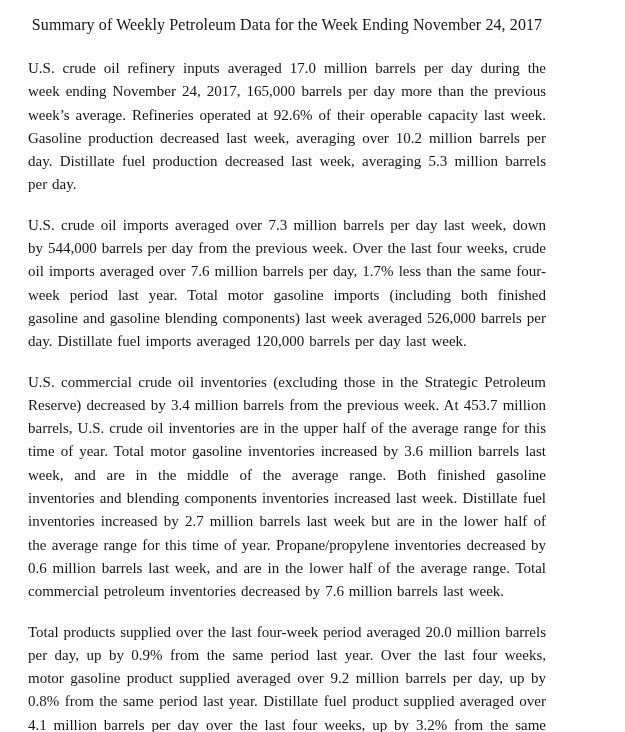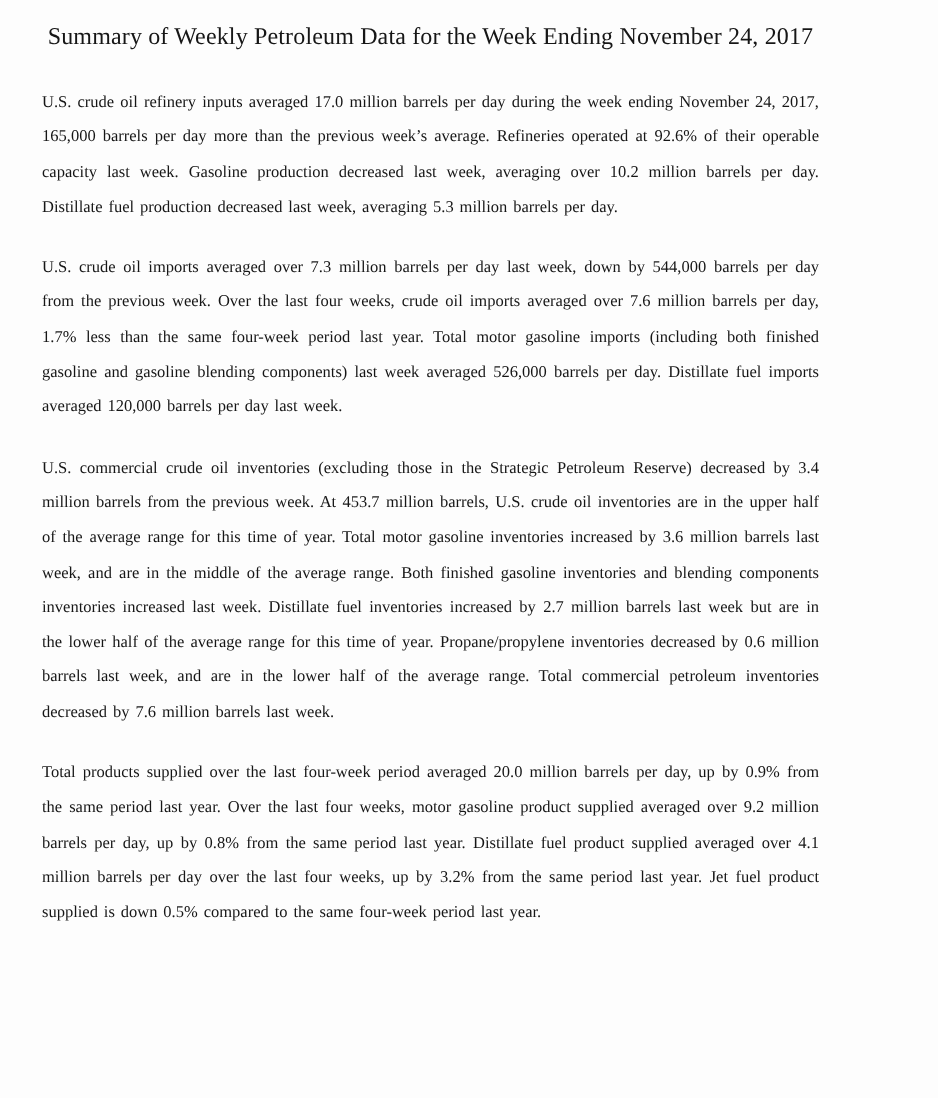--- a/index.html
+++ b/index.html
@@ -22,21 +22,21 @@
   }
   .doc-title {
     font-size: 16px;
     font-weight: normal;
     line-height: 23px;
     text-align: center;
     margin: 0 0 21px 0;
     letter-spacing: 0.1px;
   }
   .body-para {
-    font-size: 11px;
+    font-size: 15px;
     line-height: 23.3px;
     text-align: justify;
     text-align-last: left;
     margin: 0 0 17px 0;
     word-spacing: 1.2px;
   }
 </style>
 </head>
 <body>
 

